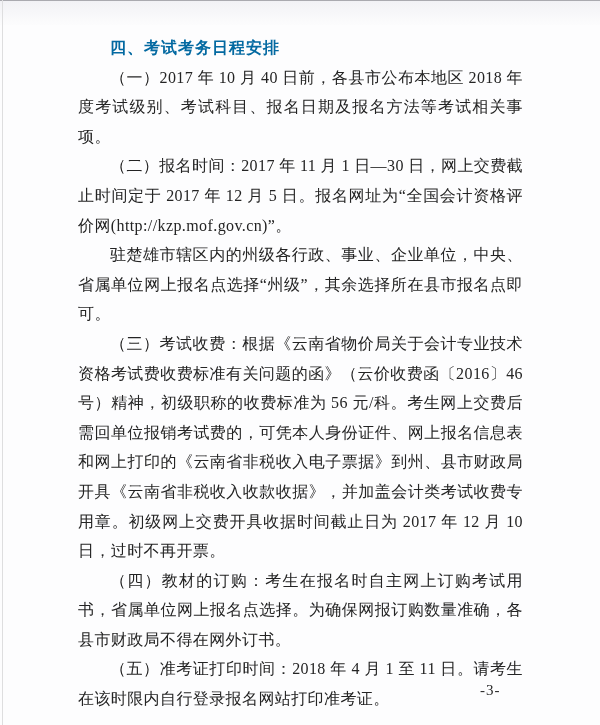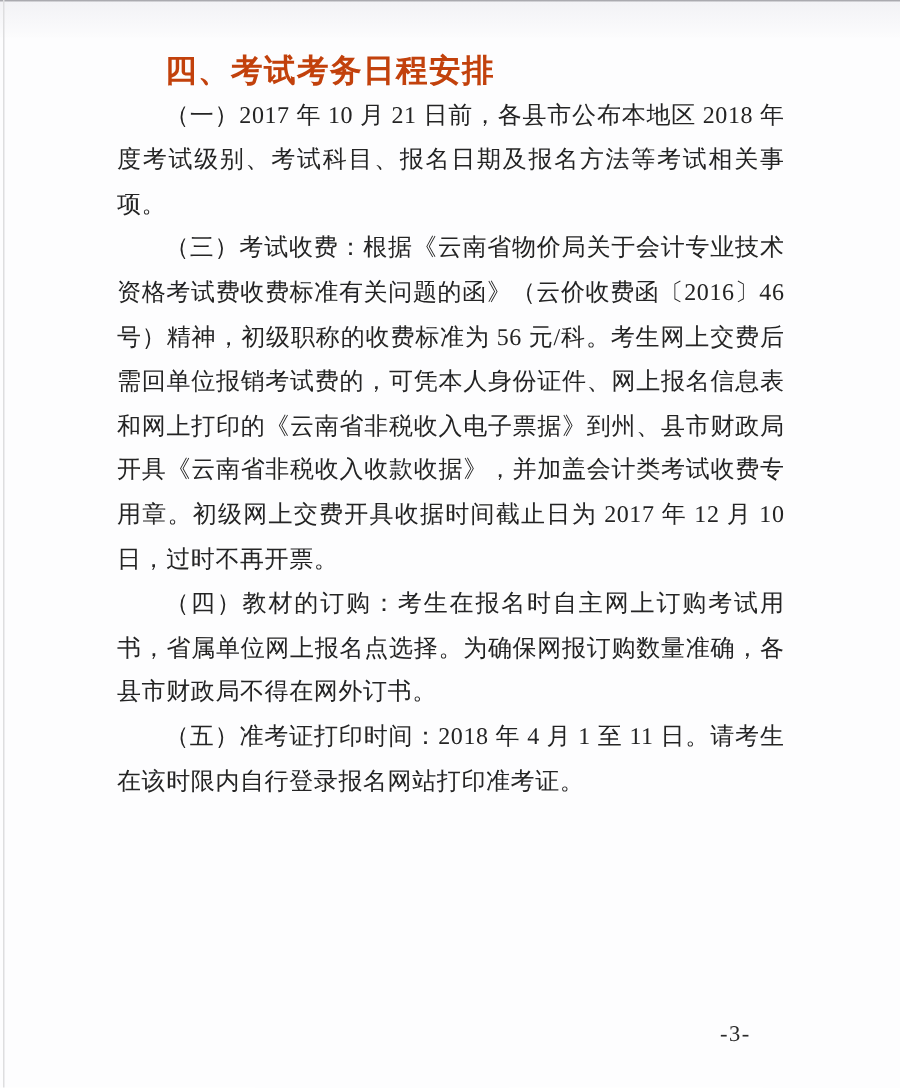--- a/index.html
+++ b/index.html
@@ -40,22 +40,22 @@
     left: 78px;
     width: 445px;
     color: #242424;
     font-size: 16px;
     line-height: 29.6px;
     text-align: justify;
   }
   .doc-heading {
     font-family: "Liberation Sans", "DejaVu Sans", sans-serif;
     font-weight: bold;
-    font-size: 21px;
-    color: #c2410c;
+    font-size: 16px;
+    color: #0369a1;
     margin: 0 0 0 32px;
     letter-spacing: 1px;
     line-height: 29.6px;
     text-align: left;
   }
   .doc-paragraph {
     margin: 0;
     text-indent: 2em;
     letter-spacing: 0.4px;
   }
@@ -72,23 +72,25 @@
 <body>
 
 <div class="page">
 
   <div class="scan-top-band"></div>
   <div class="scan-left-line"></div>
 
   <div class="content">
     <h1 class="doc-heading">四、考试考务日程安排</h1>
 
-    <p class="doc-paragraph">（一）2017 年 10 月 21 日前，各县市公布本地区 2018 年度考试级别、考试科目、报名日期及报名方法等考试相关事项。</p>
+    <p class="doc-paragraph">（一）2017 年 10 月 40 日前，各县市公布本地区 2018 年度考试级别、考试科目、报名日期及报名方法等考试相关事项。</p>
 
+    <p class="doc-paragraph">（二）报名时间：2017 年 11 月 1 日—30 日，网上交费截止时间定于 2017 年 12 月 5 日。报名网址为“全国会计资格评价网(http://kzp.mof.gov.cn)”。</p>
 
+    <p class="doc-paragraph">驻楚雄市辖区内的州级各行政、事业、企业单位，中央、省属单位网上报名点选择“州级”，其余选择所在县市报名点即可。</p>
 
     <p class="doc-paragraph">（三）考试收费：根据《云南省物价局关于会计专业技术资格考试费收费标准有关问题的函》（云价收费函〔2016〕46 号）精神，初级职称的收费标准为 56 元/科。考生网上交费后需回单位报销考试费的，可凭本人身份证件、网上报名信息表和网上打印的《云南省非税收入电子票据》到州、县市财政局开具《云南省非税收入收款收据》，并加盖会计类考试收费专用章。初级网上交费开具收据时间截止日为 2017 年 12 月 10 日，过时不再开票。</p>
 
     <p class="doc-paragraph">（四）教材的订购：考生在报名时自主网上订购考试用书，省属单位网上报名点选择。为确保网报订购数量准确，各县市财政局不得在网外订书。</p>
 
     <p class="doc-paragraph">（五）准考证打印时间：2018 年 4 月 1 至 11 日。请考生在该时限内自行登录报名网站打印准考证。</p>
   </div>
 
   <div class="page-number">-3-</div>
 

